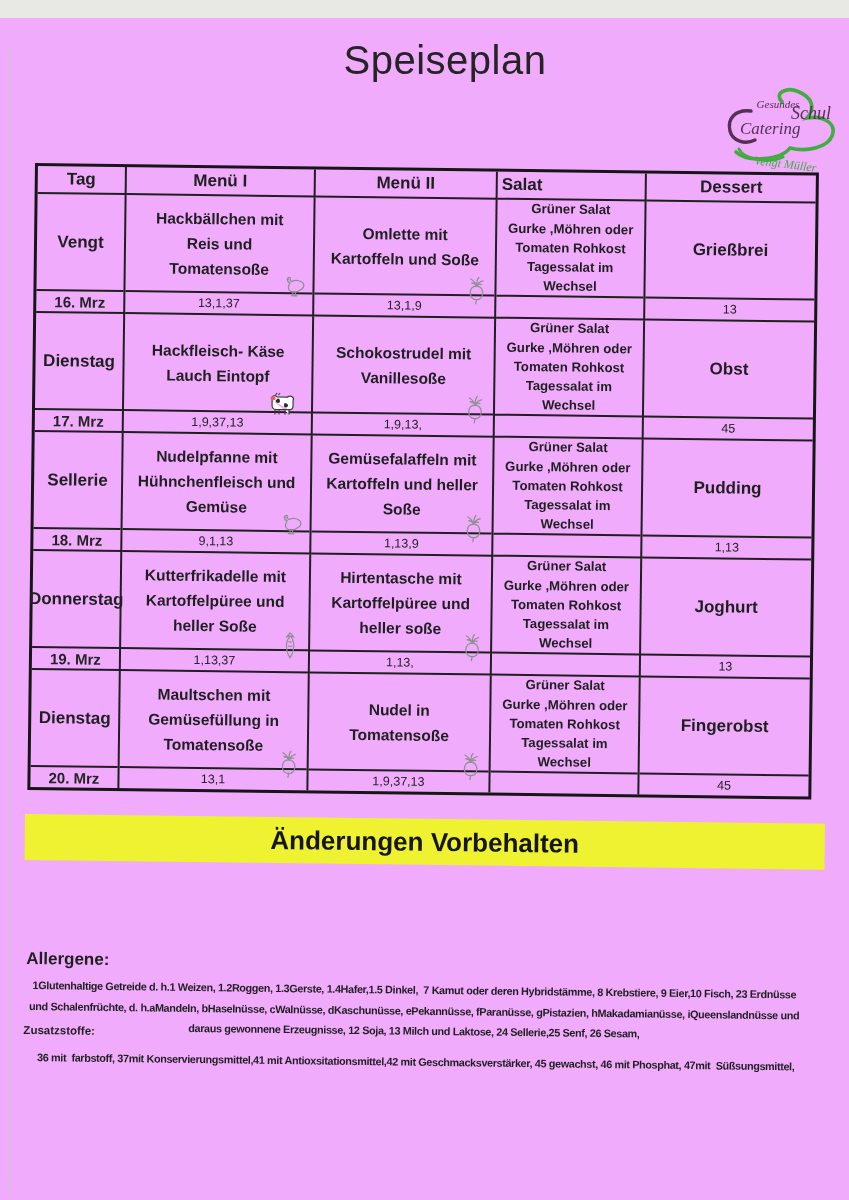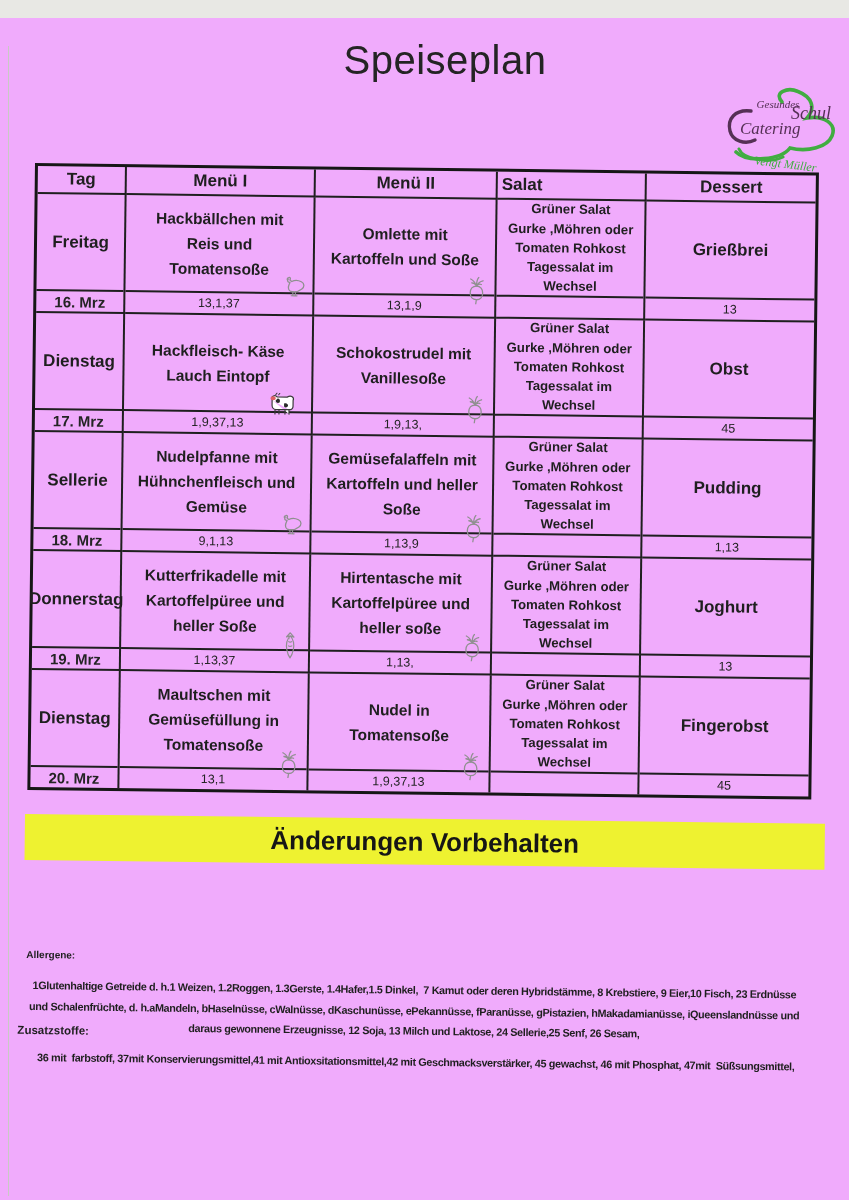--- a/index.html
+++ b/index.html
@@ -67,27 +67,27 @@
   .cell-icon.icon-cow { right:14px; bottom:16px; width:32px; height:26px; color:#3a3a3a; }
 
   
   .banner {
     position:absolute; left:33px; top:796px; width:800px; height:46px;
     display:flex; align-items:center; justify-content:center;
   }
   .banner-text { font-size:26px; font-weight:bold; color:#161616; }
 
   
-  .allergens-label { position:absolute; left:36px; top:931px; font-size:10px; font-weight:bold; }
+  .allergens-label { position:absolute; left:36px; top:931px; font-size:17px; font-weight:bold; }
   .allergens-lines {
     position:absolute; left:0px; top:957px; width:849px;
     font-size:10.8px; font-weight:bold; letter-spacing:-0.35px;
     text-align:center; line-height:1.9; white-space:pre;
   }
-  .additives-label { position:absolute; left:28px; top:1006px; font-size:11.5px; font-weight:bold; }
+  .additives-label { position:absolute; left:34px; top:1006px; font-size:11.5px; font-weight:bold; }
   .additives-line {
     position:absolute; left:48px; top:1033px; width:800px;
     font-size:10.8px; font-weight:bold; letter-spacing:-0.35px; white-space:pre;
   }
 
   
   .page-bottom {
     position:absolute; left:-12px; top:1184px; width:885px; height:40px;
     background:#dddDD8; background:#dcdcd7;
     border-top:3px solid #4a4a46;
@@ -152,21 +152,21 @@
     <div class="menu-table">
 
       <div class="hcell c1">Tag</div>
       <div class="hcell c2">Menü I</div>
       <div class="hcell c3">Menü II</div>
       <div class="hcell c4 h-salat">Salat</div>
       <div class="hcell c5">Dessert</div>
 
       <div class="cell c1">
         <div class="cell-main">
-            <span class="day">Freitag</span>
+            <span class="day">Vengt</span>
           </div>
         <div class="band date">16. Mrz</div>
       </div>
       <div class="cell c2">
         <div class="cell-main">
             <div class="dish">Hackbällchen mit<br>Reis und<br>Tomatensoße</div>
           </div>
         <div class="band">13,1,37</div>
         <span class="cell-icon"><svg viewBox="0 0 26 26">
               <use href="#sym-chicken"></use>

